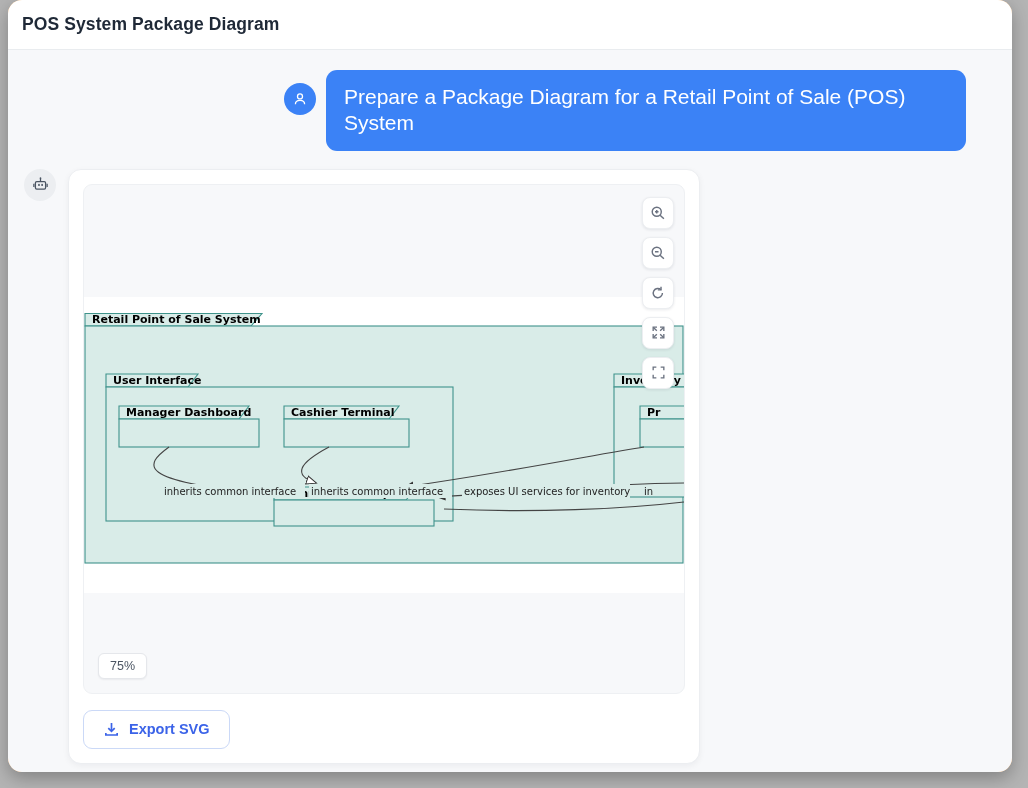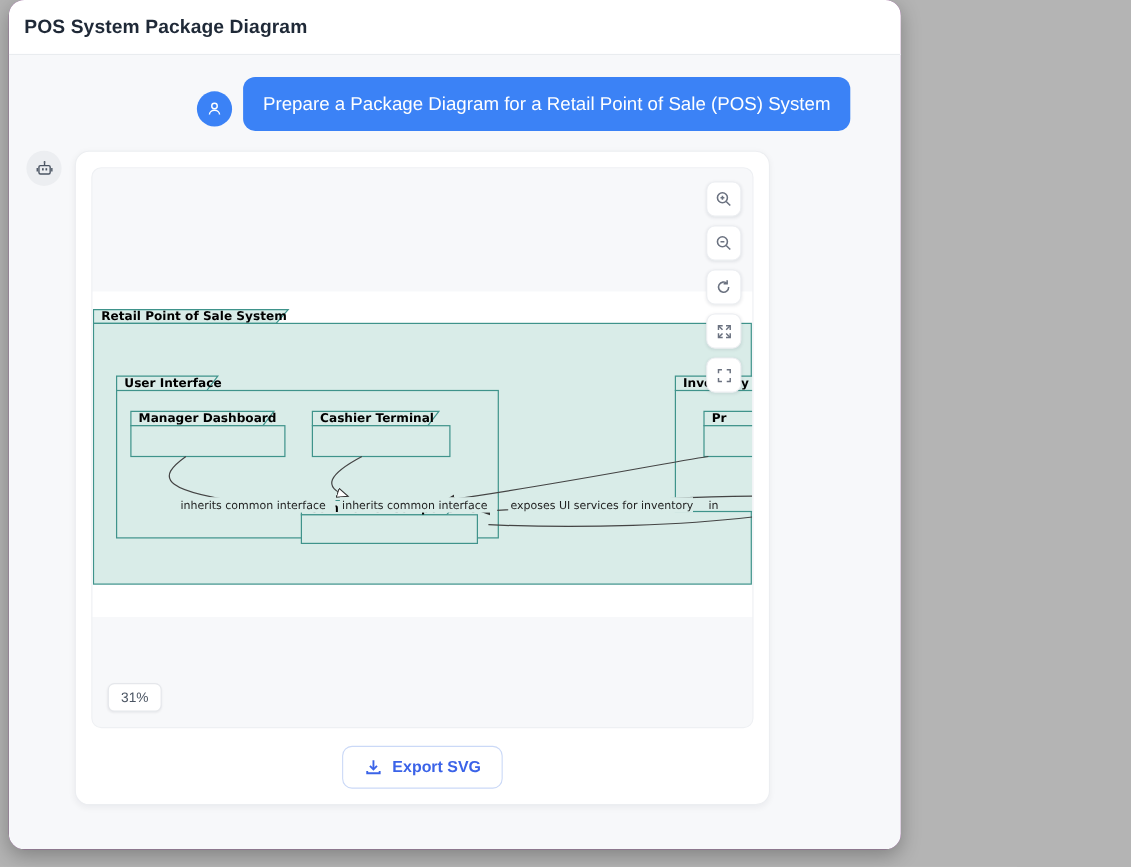--- a/index.html
+++ b/index.html
@@ -5,22 +5,22 @@
   * { box-sizing: border-box; margin: 0; padding: 0; }
   html, body {
     width: 1028px; height: 788px;
     background: #b4b4b4;
     font-family: "Liberation Sans", sans-serif;
     overflow: hidden;
   }
   .window {
     position: absolute;
     left: 8px; top: 0px;
-    width: 811px; height: 772px;
-    background: #701a75;
+    width: 1004px; height: 772px;
+    background: #fdba74;
     border-radius: 14px;
     overflow: hidden;
     box-shadow: 0 6px 18px rgba(0,0,0,0.28);
   }
   
   .header {
     height: 50px;
     background: #ffffff;
     border-bottom: 1px solid #e9ecef;
     display: flex; align-items: center;
@@ -54,24 +54,23 @@
     flex: 0 0 auto;
     margin-top: 13px;
   }
   .avatar-user { background: #3b82f6; }
   .avatar-bot  { background: #eceef1; margin-top: 0; }
   .bubble-user {
     background: #3b82f6;
     color: #ffffff;
     border-radius: 11px;
     padding: 14px 18px;
-    font-size: 17px;
+    font-size: 21px;
     line-height: 1.25;
     max-width: 640px;
-    text-align: center;
   }
   .msg-row-bot {
     display: flex;
     align-items: flex-start;
     gap: 12px;
   }
   
   .card {
     width: 632px;
     background: #ffffff;
@@ -121,21 +120,21 @@
     border: 1px solid #e5e7eb;
     border-radius: 6px;
     padding: 5px 11px;
     font-size: 12.5px;
     color: #4b5563;
     box-shadow: 0 1px 2px rgba(16,24,40,0.06);
     z-index: 5;
   }
   
   .actions {
-    display: flex; justify-content: center; gap: 22px;
+    display: flex; justify-content: space-between; gap: 22px;
     margin-top: 16px;
   }
   .action-btn {
     display: flex; align-items: center; gap: 9px;
     background: #ffffff;
     border: 1px solid #cbd9f7;
     border-radius: 9px;
     padding: 10px 19px;
     font-size: 14.5px;
     font-weight: 600;
@@ -210,21 +209,21 @@
                 <path d="M2.9 2.9 L7 7M15.1 2.9 L11 7M15.1 15.1 L11 11M2.9 15.1 L7 11"></path>
               </svg>
             </div>
             <div class="ctrl-btn">
               <svg width="15" height="15" viewBox="0 0 18 18">
                 <path d="M6.4 2.6H2.6v3.8M11.6 2.6h3.8v3.8M15.4 11.6v3.8h-3.8M6.4 15.4H2.6v-3.8"></path>
               </svg>
             </div>
           </div>
 
-          <div class="zoom-badge">31%</div>
+          <div class="zoom-badge">75%</div>
 
           <div class="canvas-clip">
             <svg width="600" height="296" viewBox="0 0 600 296">
               <defs>
                 <marker id="hollow" markerWidth="12" markerHeight="12" refX="10" refY="5" orient="auto" markerUnits="userSpaceOnUse">
                   <path d="M0.5,0.8 L10.5,5 L0.5,9.2 z" fill="#ffffff" stroke="#333" stroke-width="1"></path>
                 </marker>
                 <marker id="solid" markerWidth="11" markerHeight="10" refX="9.5" refY="4.5" orient="auto" markerUnits="userSpaceOnUse">
                   <path d="M0,0.4 L9.5,4.5 L0,8.6 z" fill="#333"></path>
                 </marker>

